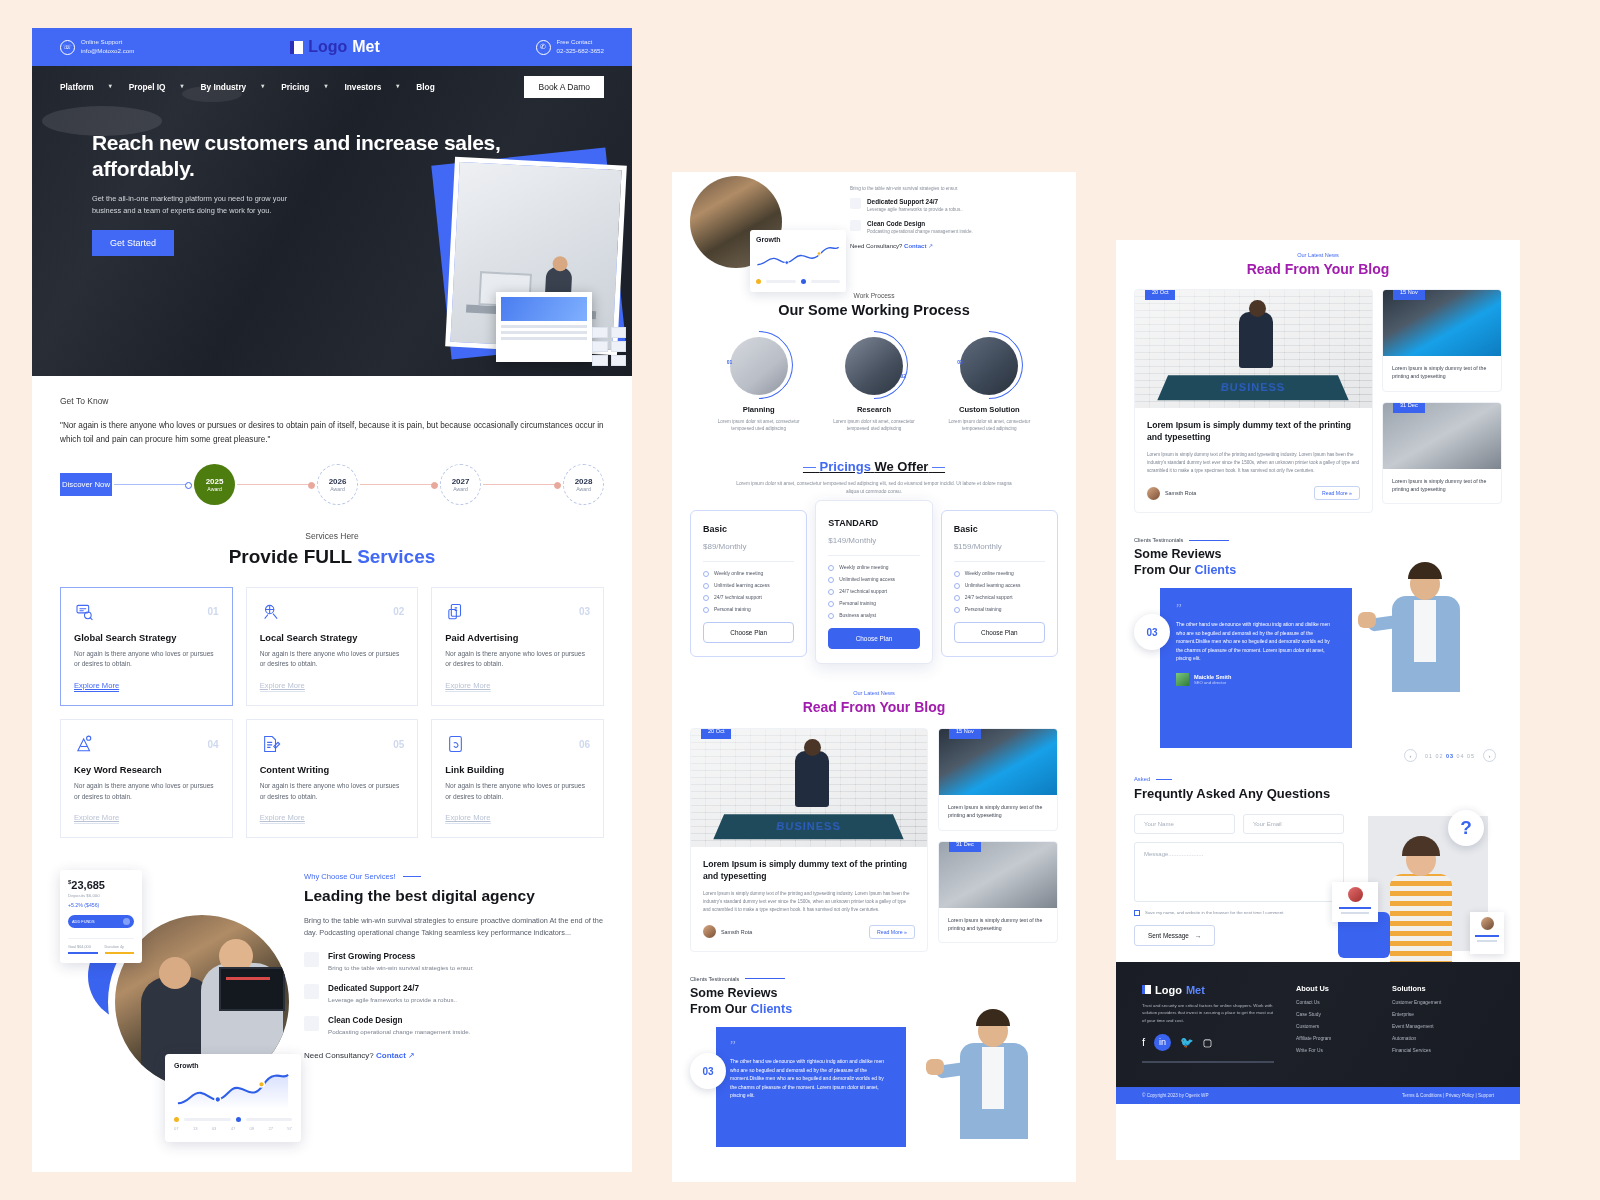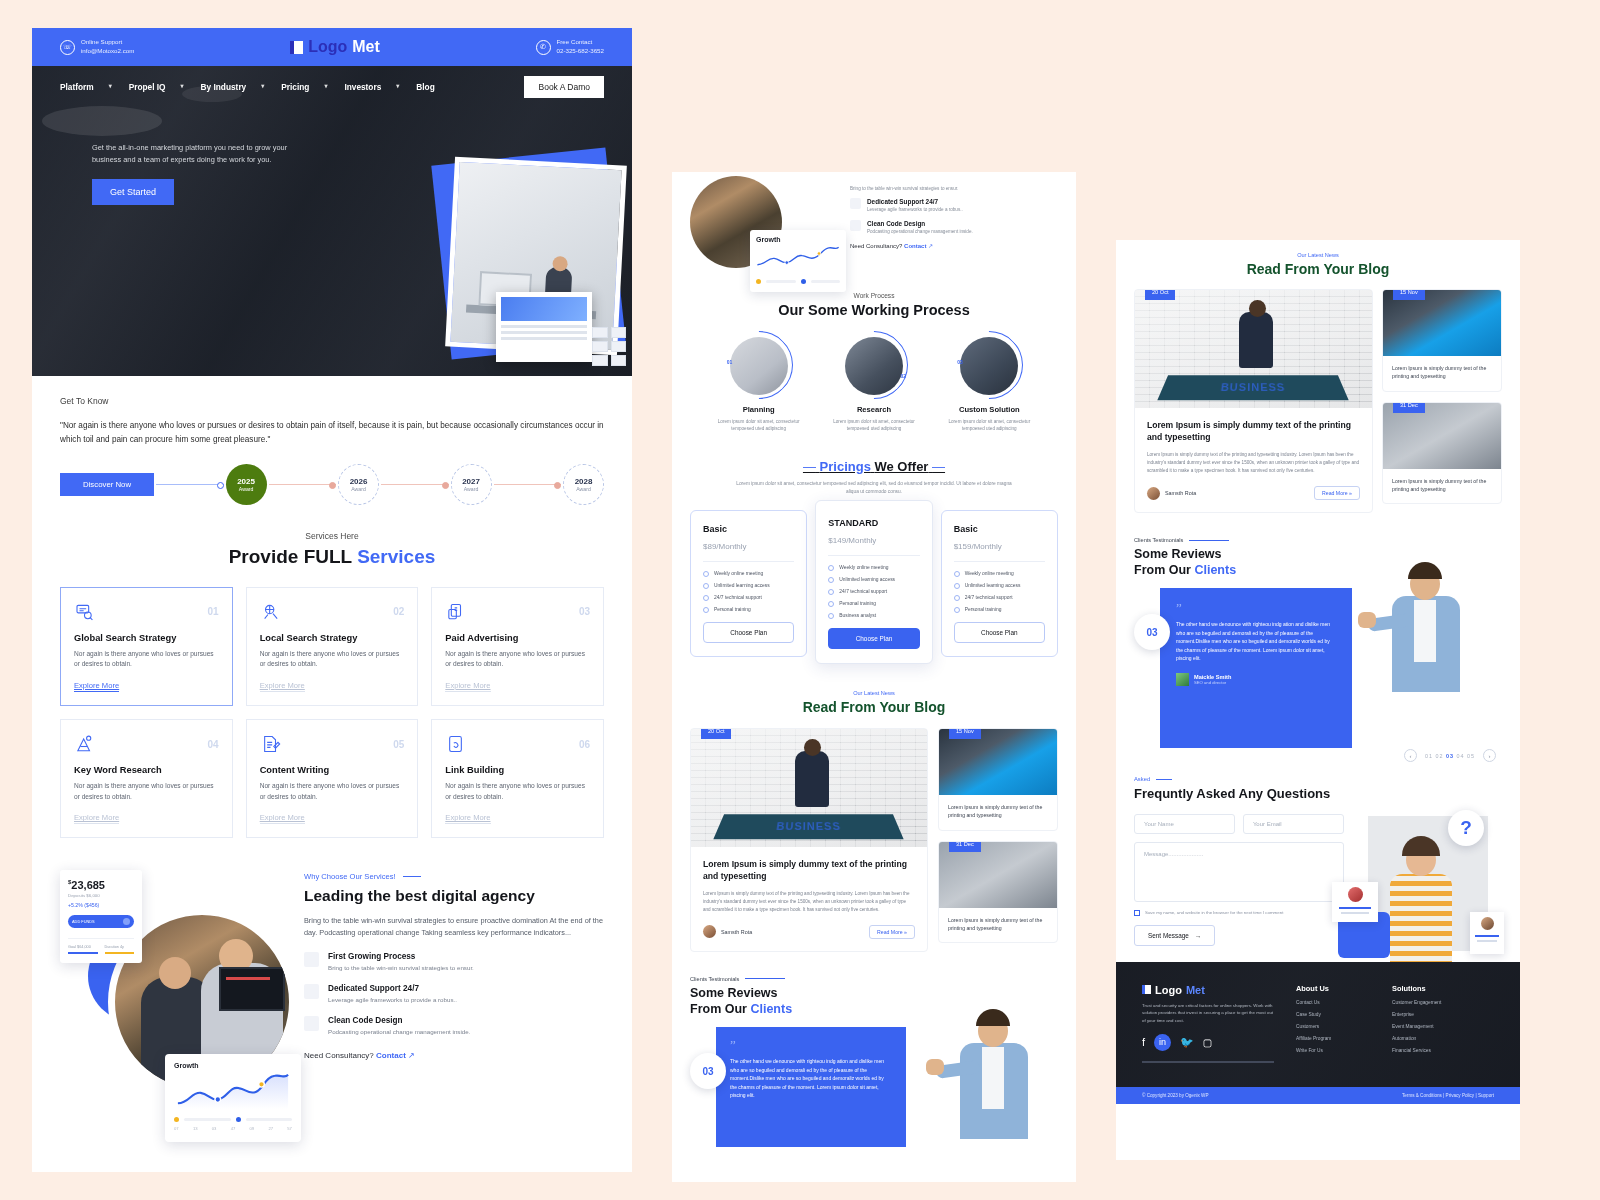--- a/index.html
+++ b/index.html
@@ -43,21 +43,21 @@
   .hw-top{height:24px;background:linear-gradient(120deg,#4a7df0,#7fb0ff);}
   .hw-rows{margin-top:4px;}
   .hw-r{height:3px;background:#dfe4ec;margin-bottom:3px;}
   .hero-tiles{position:absolute;right:6px;bottom:10px;width:34px;display:grid;grid-template-columns:1fr 1fr;gap:3px;z-index:6;}
   .hero-tiles i{display:block;height:11px;background:#eef1f7;border:1px solid #dce2ec;}
 
   .sec{padding:0 28px;}
   .kicker{font-size:8.5px;color:#3c3c3c;margin-top:20px;}
   .quote{font-size:8.2px;color:#2b2b2b;line-height:1.75;margin-top:13px;}
   .timeline{display:flex;align-items:center;margin-top:16px;gap:0;}
-  .tl-btn{background:#4169f5;color:#fff;font-size:7.8px;padding:7px 23px;}
+  .tl-btn{background:#4169f5;color:#fff;font-size:7.8px;padding:7px 2px;}
   .tl-line{flex:1;height:1px;background:#a8bdfa;position:relative;margin:0 2px;}
   .tl-line.red{background:#f0c4bb;}
   .tl-line:after{content:"";position:absolute;right:0;top:-2px;width:5px;height:5px;border-radius:50%;border:1.2px solid #4169f5;background:#fff;}
   .tl-line.red:after{background:#e8a99c;border-color:#e8a99c;}
   .tl-node{width:41px;height:41px;border-radius:50%;border:1px dashed #b9c6e6;display:flex;flex-direction:column;align-items:center;justify-content:center;flex:none;}
   .tl-node.on{background:#4d7c0f;border:none;}
   .tl-node b{font-size:8px;color:#2b3550;font-weight:bold;}
   .tl-node span{font-size:5.2px;color:#8a93a8;}
   .tl-node.on b,.tl-node.on span{color:#fff;}
 
@@ -160,21 +160,21 @@
   .pl-n{font-size:9px;font-weight:bold;color:#14161b;}
   .pl-pr{font-size:10px;font-weight:bold;color:#3a63f0;margin-top:6px;}
   .pl-pr span{color:#9aa2b1;font-weight:normal;font-size:8px;}
   .pl-hr{height:1px;background:#eaeef6;margin:10px 0 9px;}
   .pl-li{display:flex;gap:5px;align-items:center;font-size:4.9px;color:#4d5462;margin-bottom:6px;}
   .pl-li i{width:6px;height:6px;border-radius:50%;border:1px solid #9db4f5;flex:none;}
   .pl-btn{border:1px solid #b9c9f7;border-radius:4px;text-align:center;font-size:6.4px;color:#14161b;padding:6px 0;margin-top:9px;}
   .pl-btn.fill{background:#3a63f0;color:#fff;border-color:#3a63f0;}
 
   .bl-kick{text-align:center;font-size:5.6px;color:#4169f5;margin-top:26px;}
-  .bl-title{text-align:center;font-size:14px;font-weight:bold;color:#14532d;margin-top:3px;}
+  .bl-title{text-align:center;font-size:14px;font-weight:bold;color:#a21caf;margin-top:3px;}
   .blog{display:flex;gap:10px;margin-top:13px;}
   .bl-main{flex:1;border:1px solid #eef1f6;border-radius:4px;overflow:hidden;position:relative;background:#fff;}
   .bl-img{height:118px;position:relative;background:linear-gradient(160deg,#e2e4e6,#cbcdd0 60%,#b0b3b7);}
   .bl-img .brick{position:absolute;inset:0;background:repeating-linear-gradient(0deg,rgba(255,255,255,.5) 0 6px,transparent 6px 7px),repeating-linear-gradient(90deg,rgba(255,255,255,.35) 0 14px,transparent 14px 15px);}
   .bl-man{position:absolute;left:44%;top:22px;width:34px;height:56px;background:#222c3f;border-radius:10px 10px 3px 3px;}
   .bl-manh{position:absolute;left:48%;top:10px;width:17px;height:17px;border-radius:50%;background:#4a3526;}
   .bl-board{position:absolute;left:12%;bottom:8px;width:76%;height:26px;background:#1f4a5c;transform:perspective(60px) rotateX(16deg);display:flex;align-items:center;justify-content:center;}
   .bl-board b{color:#2c5dbe;font-size:11px;letter-spacing:1px;font-family:"Liberation Sans",sans-serif;}
   .bl-date{position:absolute;left:10px;top:-6px;background:#3a63f0;color:#fff;font-size:5.6px;padding:5px 7px;z-index:3;}
   .bl-body{padding:11px 12px 12px;}
@@ -345,20 +345,21 @@
     <div class="hero-tiles">
       <i></i>
         <i></i>
       <i></i>
         <i></i>
       <i></i>
         <i></i>
     </div>
 
     <div class="hero-body">
+      <h1>Reach new customers and increase sales, affordably.</h1>
       <p>Get the all-in-one marketing platform you need to grow your business and a team of experts doing the work for you.</p>
       <div class="btn-blue">Get Started</div>
     </div>
   </div>
 
   <div class="sec">
     <div class="kicker">Get To Know</div>
     <div class="quote">"Nor again is there anyone who loves or pursues or desires to obtain pain of itself, because it is pain, but because occasionally circumstances occur in which toil and pain can procure him some great pleasure."</div>
     <div class="timeline">
       <div class="tl-btn">Discover Now</div>

